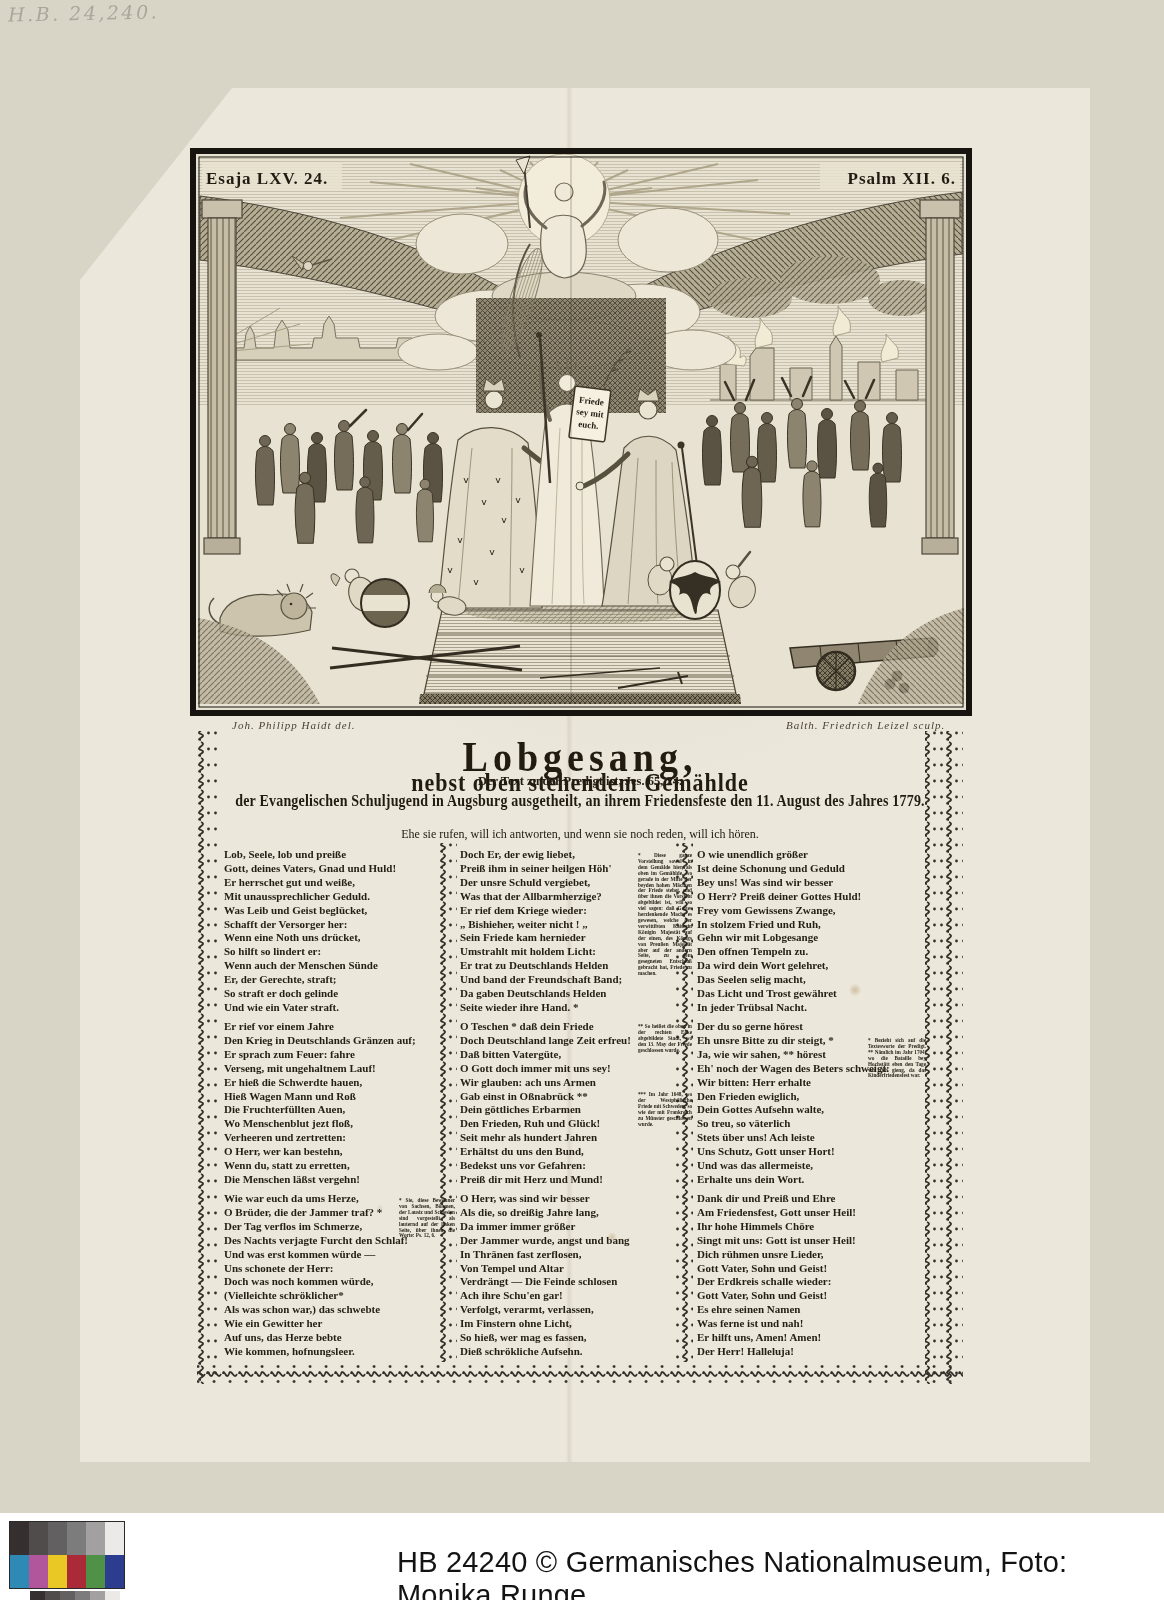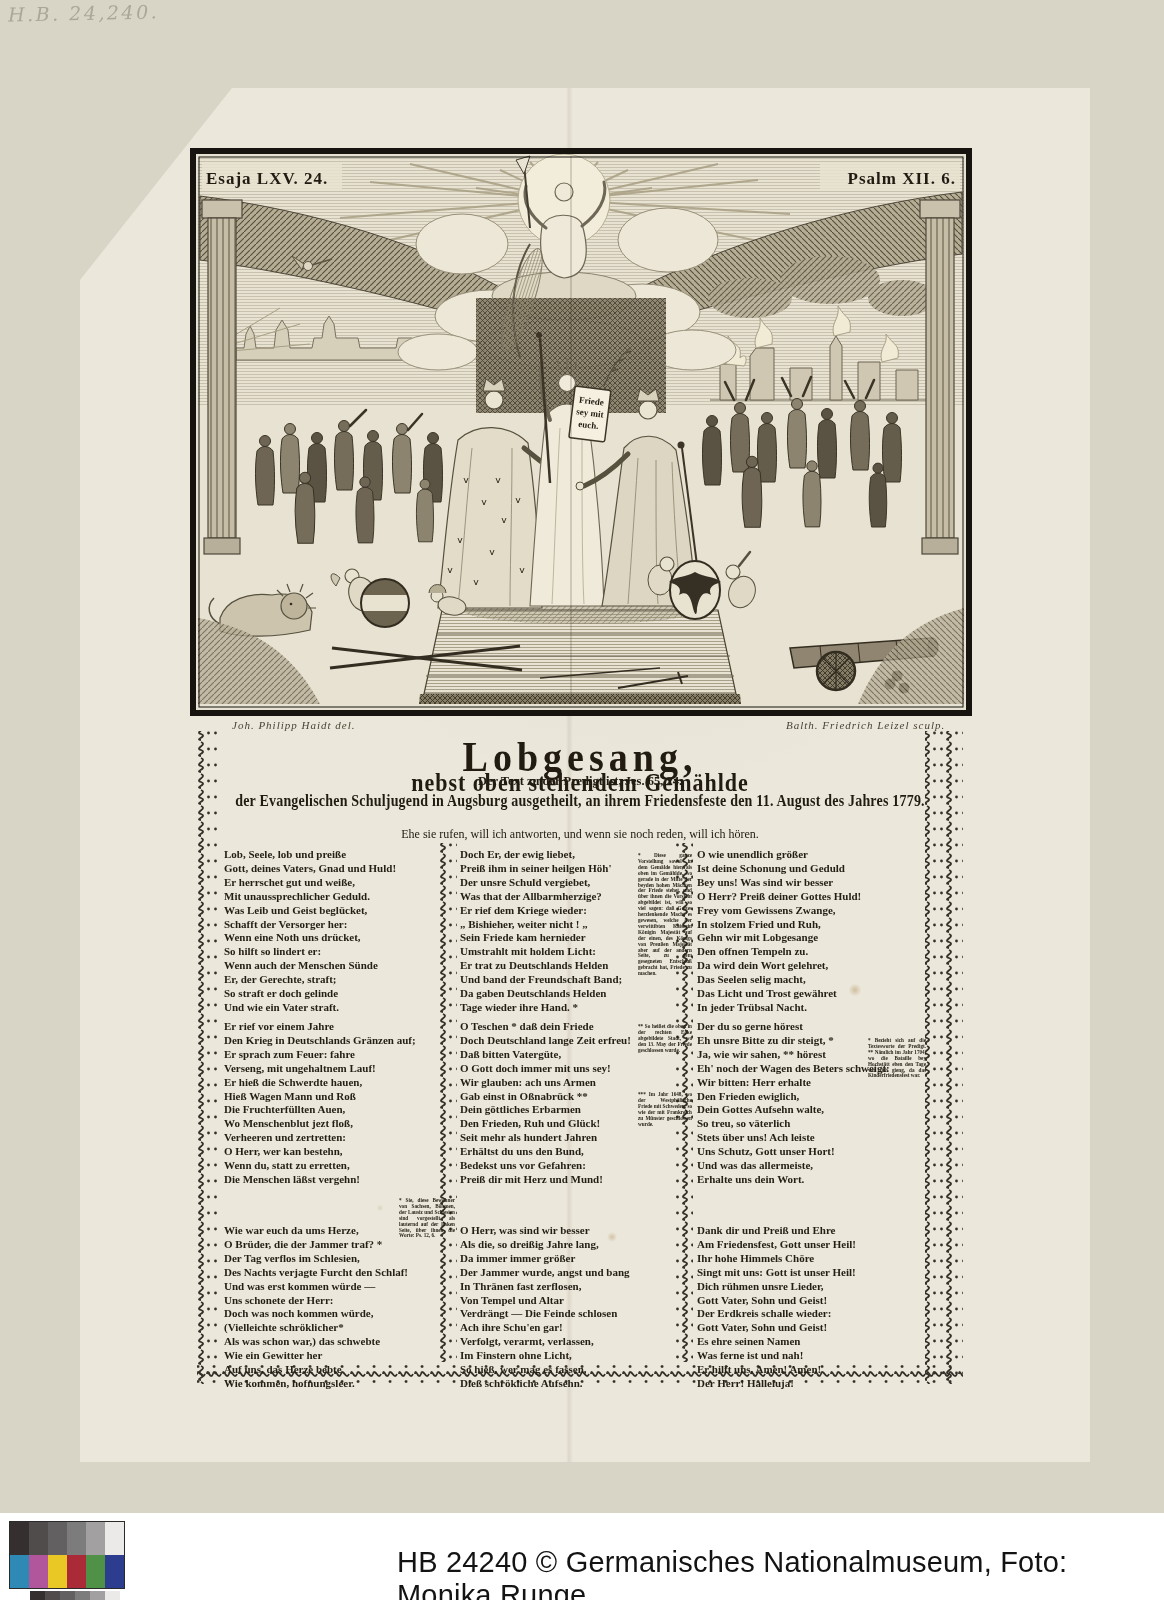--- a/index.html
+++ b/index.html
@@ -36,21 +36,21 @@
   .t-main{top:732px;font-size:38px;font-weight:bold;letter-spacing:5px;transform:scaleY(1.12);}
   .t-sub1{top:768px;font-size:22px;font-weight:bold;letter-spacing:1px;transform:scaleY(1.15);}
   .t-sub2{top:791px;font-size:14px;font-weight:bold;letter-spacing:.2px;transform:scaleY(1.25);}
   .t-ref{top:774px;font-size:12.5px;font-weight:bold;}
   .t-quote{top:827px;font-size:12px;font-weight:normal;}
 
   
   .colv{position:absolute;top:848px;width:1px;}
   .col1{left:224px;} .col2{left:460px;} .col3{left:697px;}
   .stanza{position:absolute;left:0;}
-  .s1{top:0;} .s2{top:172px;} .s3{top:344px;margin-top:32px;}
+  .s1{top:0;} .s2{top:172px;} .s3{top:344px;}
   .stanza div{white-space:nowrap;font:bold 11px "Liberation Serif",serif;
               line-height:13.9px;color:#241e15;}
 
   
   .mnote{position:absolute;font:bold 5.2px "Liberation Serif",serif;line-height:5.9px;
          color:#241e15;text-align:justify;}
   .mn-a{left:399px;top:1198px;width:56px;}
   .mn-b{left:638px;top:853px;width:54px;}
   .mn-c{left:638px;top:1024px;width:54px;}
   .mn-d{left:638px;top:1092px;width:54px;}
@@ -388,21 +388,21 @@
         <div>Die Fruchterfüllten Auen,</div>
         <div>Wo Menschenblut jezt floß,</div>
         <div>Verheeren und zertretten:</div>
         <div>O Herr, wer kan bestehn,</div>
         <div>Wenn du, statt zu erretten,</div>
         <div>Die Menschen läßst vergehn!</div>
       </div>
     <div class="stanza s3">
         <div>Wie war euch da ums Herze,</div>
         <div>O Brüder, die der Jammer traf? *</div>
-        <div>Der Tag verflos im Schlesien,</div>
+        <div>Der Tag verflos im Schmerze,</div>
         <div>Des Nachts verjagte Furcht den Schlaf!</div>
         <div>Und was erst kommen würde —</div>
         <div>Uns schonete der Herr:</div>
         <div>Doch was noch kommen würde,</div>
         <div>(Vielleichte schröklicher*</div>
         <div>Als was schon war,) das schwebte</div>
         <div>Wie ein Gewitter her</div>
         <div>Auf uns, das Herze bebte</div>
         <div>Wie kommen, hofnungsleer.</div>
       </div>
@@ -413,21 +413,21 @@
         <div>Preiß ihm in seiner heilgen Höh'</div>
         <div>Der unsre Schuld vergiebet,</div>
         <div>Was that der Allbarmherzige?</div>
         <div>Er rief dem Kriege wieder:</div>
         <div>„ Bishieher, weiter nicht ! „</div>
         <div>Sein Friede kam hernieder</div>
         <div>Umstrahlt mit holdem Licht:</div>
         <div>Er trat zu Deutschlands Helden</div>
         <div>Und band der Freundschaft Band;</div>
         <div>Da gaben Deutschlands Helden</div>
-        <div>Tage wieder ihre Hand. *</div>
+        <div>Seite wieder ihre Hand. *</div>
       </div>
     <div class="stanza s2">
         <div>O Teschen * daß dein Friede</div>
         <div>Doch Deutschland lange Zeit erfreu!</div>
         <div>Daß bitten Vatergüte,</div>
         <div>O Gott doch immer mit uns sey!</div>
         <div>Wir glauben: ach uns Armen</div>
         <div>Gab einst in Oßnabrück **</div>
         <div>Dein göttliches Erbarmen</div>
         <div>Den Frieden, Ruh und Glück!</div>

